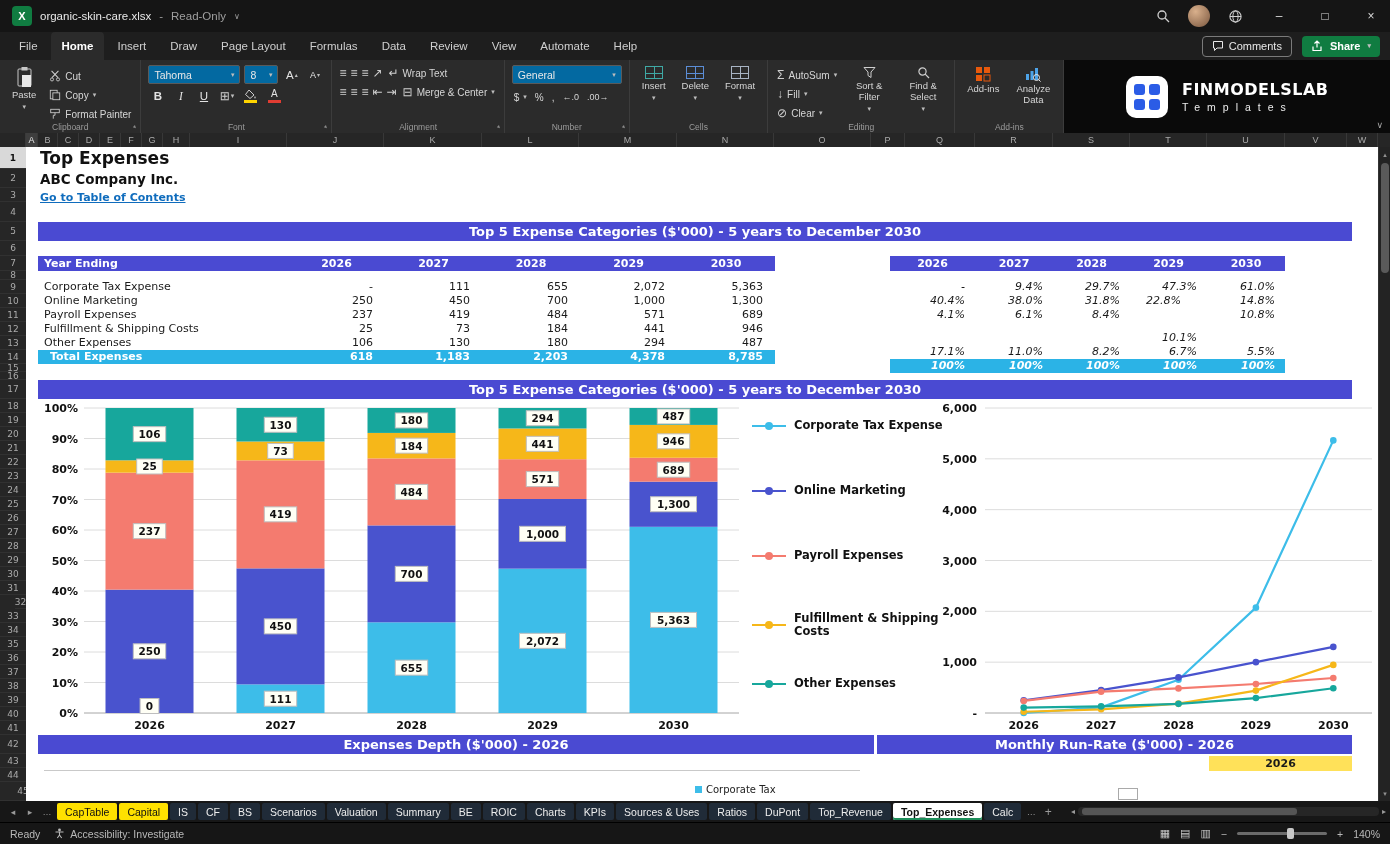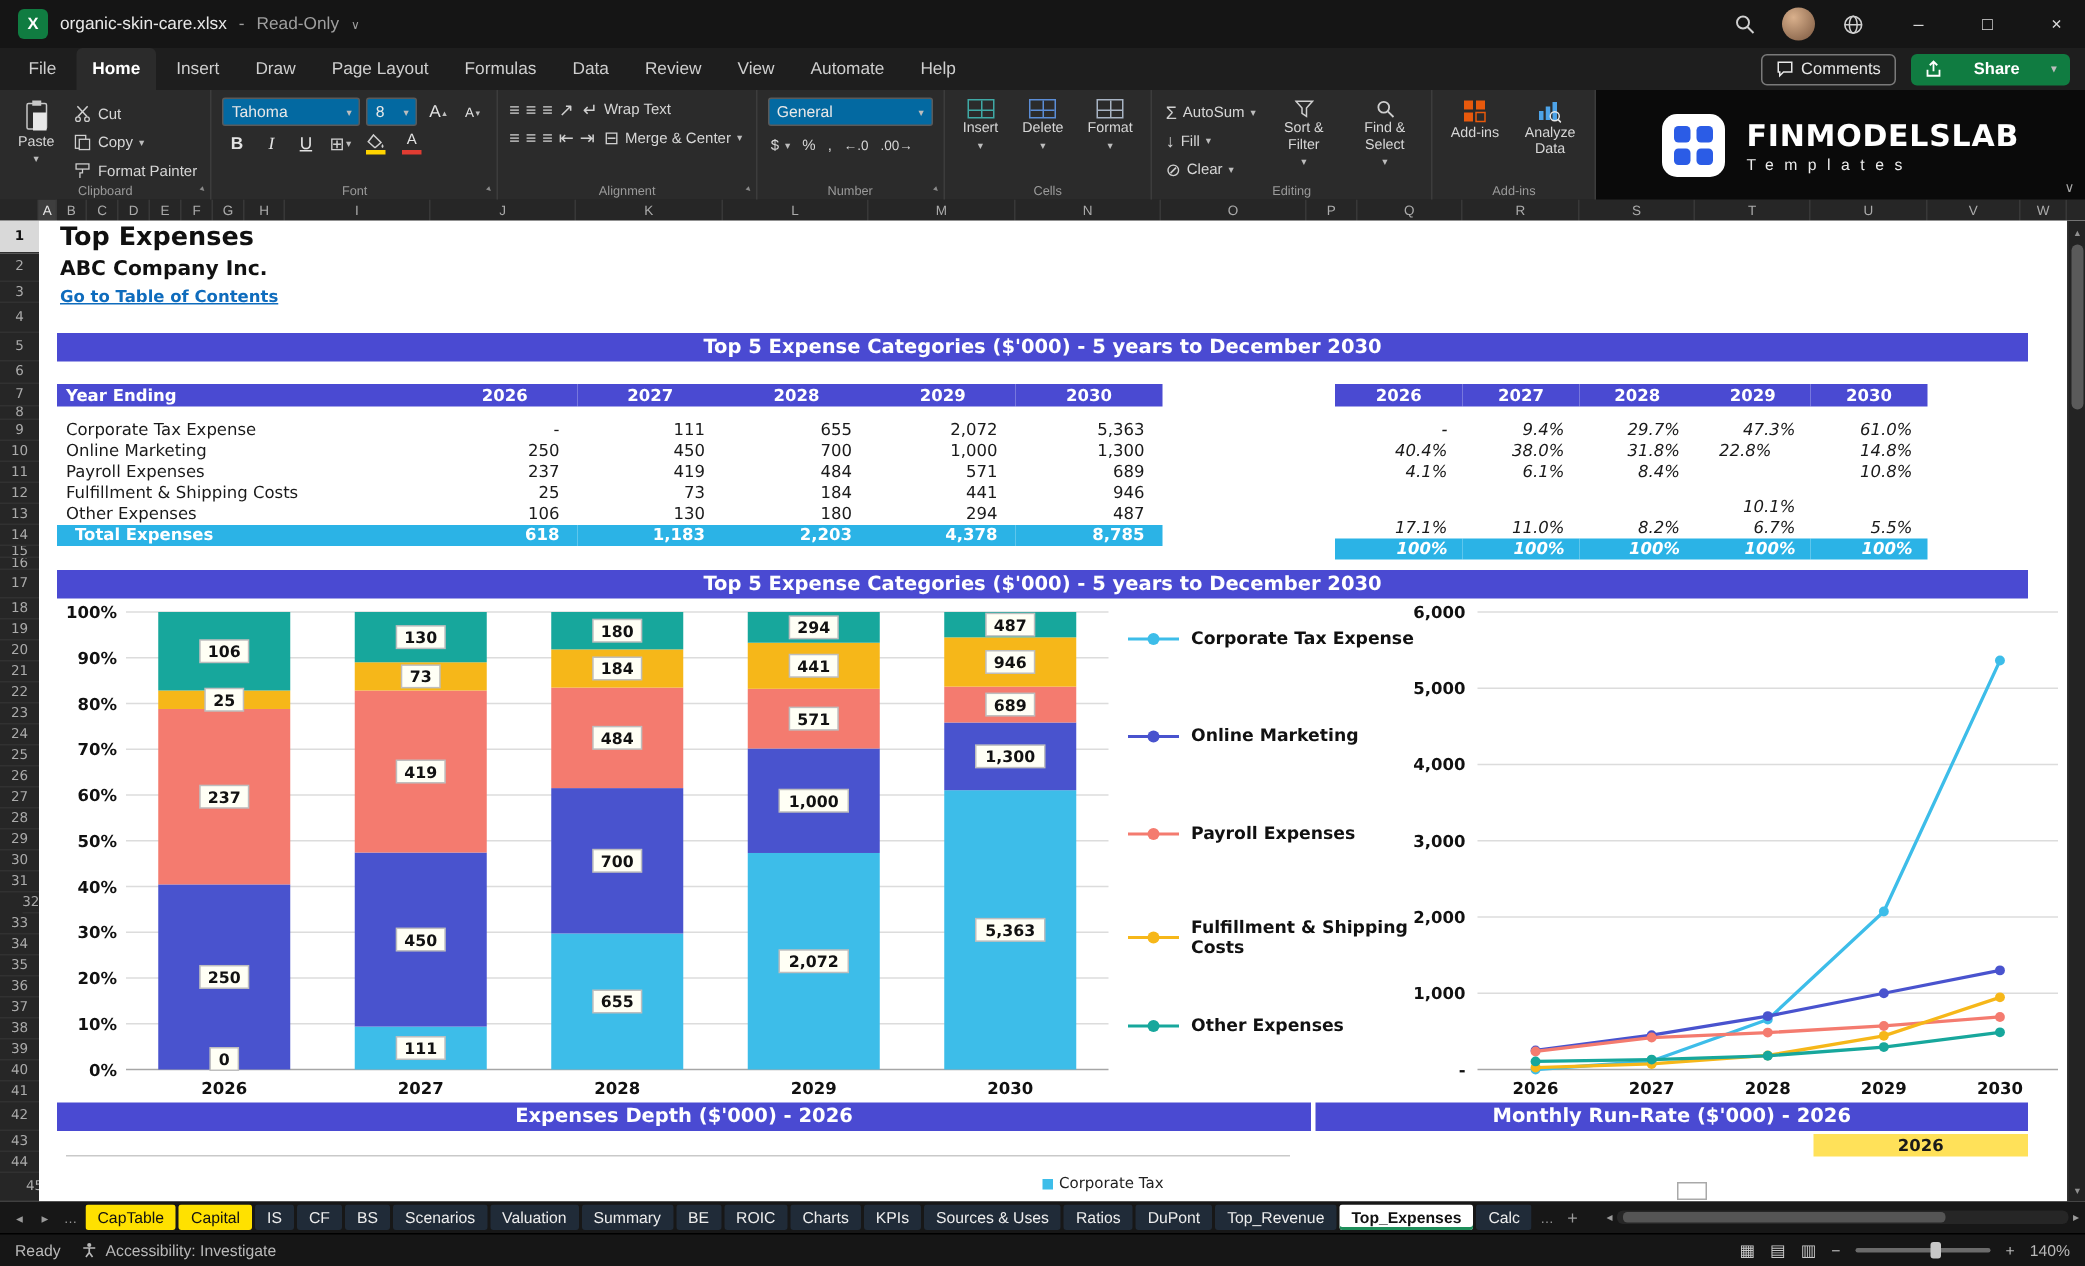--- a/index.html
+++ b/index.html
@@ -13,21 +13,21 @@
 .tb-spacer{flex:1}
 .tb-btn{width:34px;height:32px;display:flex;align-items:center;justify-content:center}
 .avatar{width:22px;height:22px;border-radius:50%;background:radial-gradient(circle at 35% 30%,#D9B08C,#7a573f)}
 .win-btn{width:38px;height:32px;display:flex;align-items:center;justify-content:center;color:#D8D8D8;font-size:12px}
 
 .ribtabs{height:28px;background:#1E1E1E;display:flex;align-items:center;padding-left:8px;gap:2px}
 .ribtab{padding:0 11px;font-size:11.5px;color:#CFCFCF;height:28px;display:flex;align-items:center;border-radius:4px 4px 0 0}
 .ribtab.active{background:#2B2B2B;color:#fff;font-weight:700}
 .rt-spacer{flex:1}
 .comments-btn{display:flex;align-items:center;gap:5px;border:1px solid #7a7a7a;border-radius:4px;padding:0 9px;height:21px;color:#E8E8E8;font-size:11px;margin-right:8px}
-.share-btn{display:flex;align-items:center;gap:21px;background:var(--green);border-radius:4px;padding:0 9px;height:21px;color:#fff;font-size:11px;font-weight:700;margin-right:10px}
+.share-btn{display:flex;align-items:center;gap:7px;background:var(--green);border-radius:4px;padding:0 9px;height:21px;color:#fff;font-size:11px;font-weight:700;margin-right:10px}
 
 .ribbon{height:73px;background:#2B2B2B;display:flex;position:relative;color:#DADADA}
 .rgroup{position:relative;border-right:1px solid #3C3C3C;padding:5px 7px 14px;display:flex;gap:6px;align-items:flex-start}
 .glabel{position:absolute;bottom:1px;left:0;right:0;text-align:center;font-size:8.5px;color:#9B9B9B}
 .glaunch{position:absolute;bottom:3px;right:3px;font-size:6px;color:#8a8a8a;transform:rotate(45deg)}
 .rcol{display:flex;flex-direction:column;gap:3px}
 .rrow{display:flex;gap:4px;align-items:center}
 .rsmall{display:flex;align-items:center;gap:4px;font-size:10px;color:#D6D6D6;height:16px;padding:0 2px;white-space:nowrap}
 .rbig{display:flex;flex-direction:column;align-items:center;justify-content:flex-start;gap:2px;font-size:9.5px;padding:1px 5px;text-align:center;color:#D6D6D6;line-height:1.15}
 .combo{background:#0369a1;border:1px solid #5A5A5A;border-radius:2px;color:#E8E8E8;font-size:10.5px;height:19px;display:flex;align-items:center;justify-content:space-between;padding:0 5px;gap:4px}
@@ -37,21 +37,21 @@
 .tinyup{font-size:6px;color:#BDBDBD;vertical-align:top}
 .colorbar{display:flex;flex-direction:column;align-items:center;width:20px;gap:1px}
 .bar{width:13px;height:3px}
 .glyph{font-size:12px;color:#CFCFCF}
 .cellico{width:18px;height:13px;position:relative}
 .cellico:before{content:"";position:absolute;left:0;right:0;top:50%;border-top:1px solid currentColor}
 .cellico:after{content:"";position:absolute;top:0;bottom:0;left:50%;border-left:1px solid currentColor}
 .logo-panel{flex:1;background:#0A0A0A;display:flex;align-items:center;justify-content:center;gap:14px;position:relative}
 .logo-ico{width:42px;height:42px;background:#fff;border-radius:10px;display:grid;grid-template-columns:1fr 1fr;gap:4px;padding:8px}
 .logo-ico span{background:var(--logoblue);border-radius:3px}
-.brand{font-size:20px;font-weight:700;color:#fff;letter-spacing:.5px;font-family:"DejaVu Sans",sans-serif}
+.brand{font-size:16px;font-weight:700;color:#fff;letter-spacing:.5px;font-family:"DejaVu Sans",sans-serif}
 .sub{font-size:10.5px;color:#ececec;letter-spacing:7px;margin-top:2px}
 .rib-collapse{position:absolute;right:7px;bottom:3px;color:#A8A8A8;font-size:9px}
 
 .colhdr{height:14px;display:flex;background:#262626}
 .corner{width:26px;height:14px;background:#262626;border-right:1px solid #3A3A3A}
 .colhead{height:14px;font-size:9px;color:#ABABAB;display:flex;align-items:center;justify-content:center;border-right:1px solid #383838}
 .colhead.sel{background:#3E3E3E;color:#E8E8E8}
 
 .sheet{position:relative;width:1390px;height:654px;background:#fff;overflow:hidden;font-family:"DejaVu Sans",sans-serif}
 .sheet > *{position:absolute}

